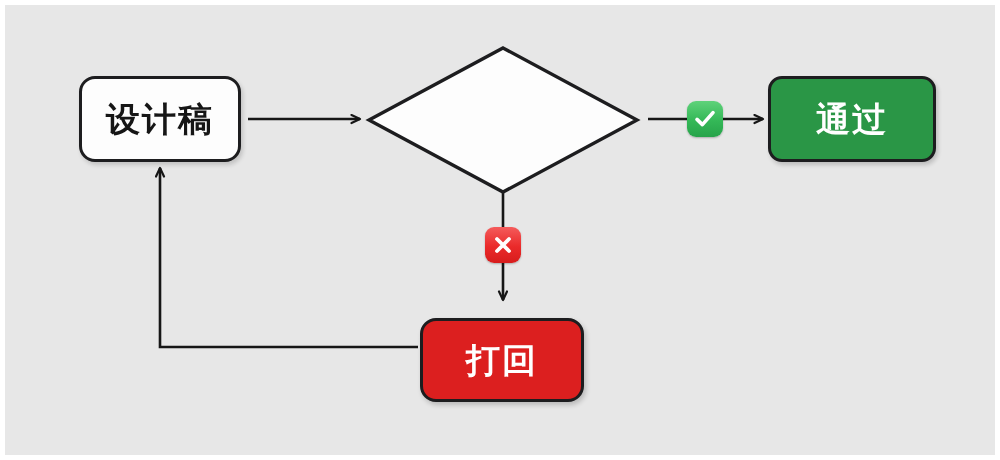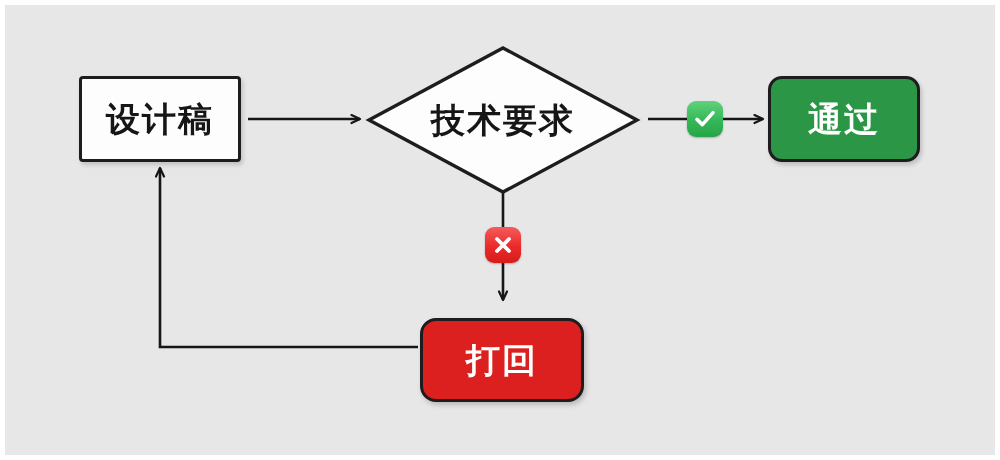--- a/index.html
+++ b/index.html
@@ -45,21 +45,21 @@
     white-space: nowrap;
   }
   
   #node-design {
     left: 79px;
     top: 76px;
     width: 162px;
     height: 86px;
     background: #fdfdfd;
     border: 3px solid #1d1d1f;
-    border-radius: 4px;
+    border-radius: 16px;
     box-shadow: 2px 3px 4px rgba(0,0,0,0.16);
   }
   #node-design .node-label { color: #161616; }
   
   #node-decision {
     left: 365px;
     top: 44px;
     width: 276px;
     height: 152px;
   }
@@ -71,21 +71,21 @@
   }
   #node-decision .node-label {
     position: relative;
     color: #161616;
     z-index: 2;
   }
   
   #node-pass {
     left: 768px;
     top: 76px;
-    width: 152px;
+    width: 168px;
     height: 86px;
     background: #2a9646;
     border: 3px solid #1d1d1f;
     border-radius: 14px;
     box-shadow: 2px 3px 4px rgba(0,0,0,0.18);
   }
   #node-pass .node-label { color: #ffffff; }
   
   #node-reject {
     left: 420px;
@@ -155,21 +155,20 @@
 </svg>
 
 <div class="node" id="node-design">
   <span class="node-label">设计稿</span>
 </div>
 
 <div class="node" id="node-decision">
   <svg class="diamond-svg" viewBox="0 0 276 152" xmlns="http://www.w3.org/2000/svg">
     <polygon points="138,4 272,76 138,148 4,76" fill="#fdfdfd" stroke="#1d1d1f" stroke-width="3.4" stroke-linejoin="miter"></polygon>
   </svg>
-  <span class="node-label">技术要求</span>
 </div>
 
 <div class="node" id="node-pass">
   <span class="node-label">通过</span>
 </div>
 
 <div class="node" id="node-reject">
   <span class="node-label">打回</span>
 </div>
 

